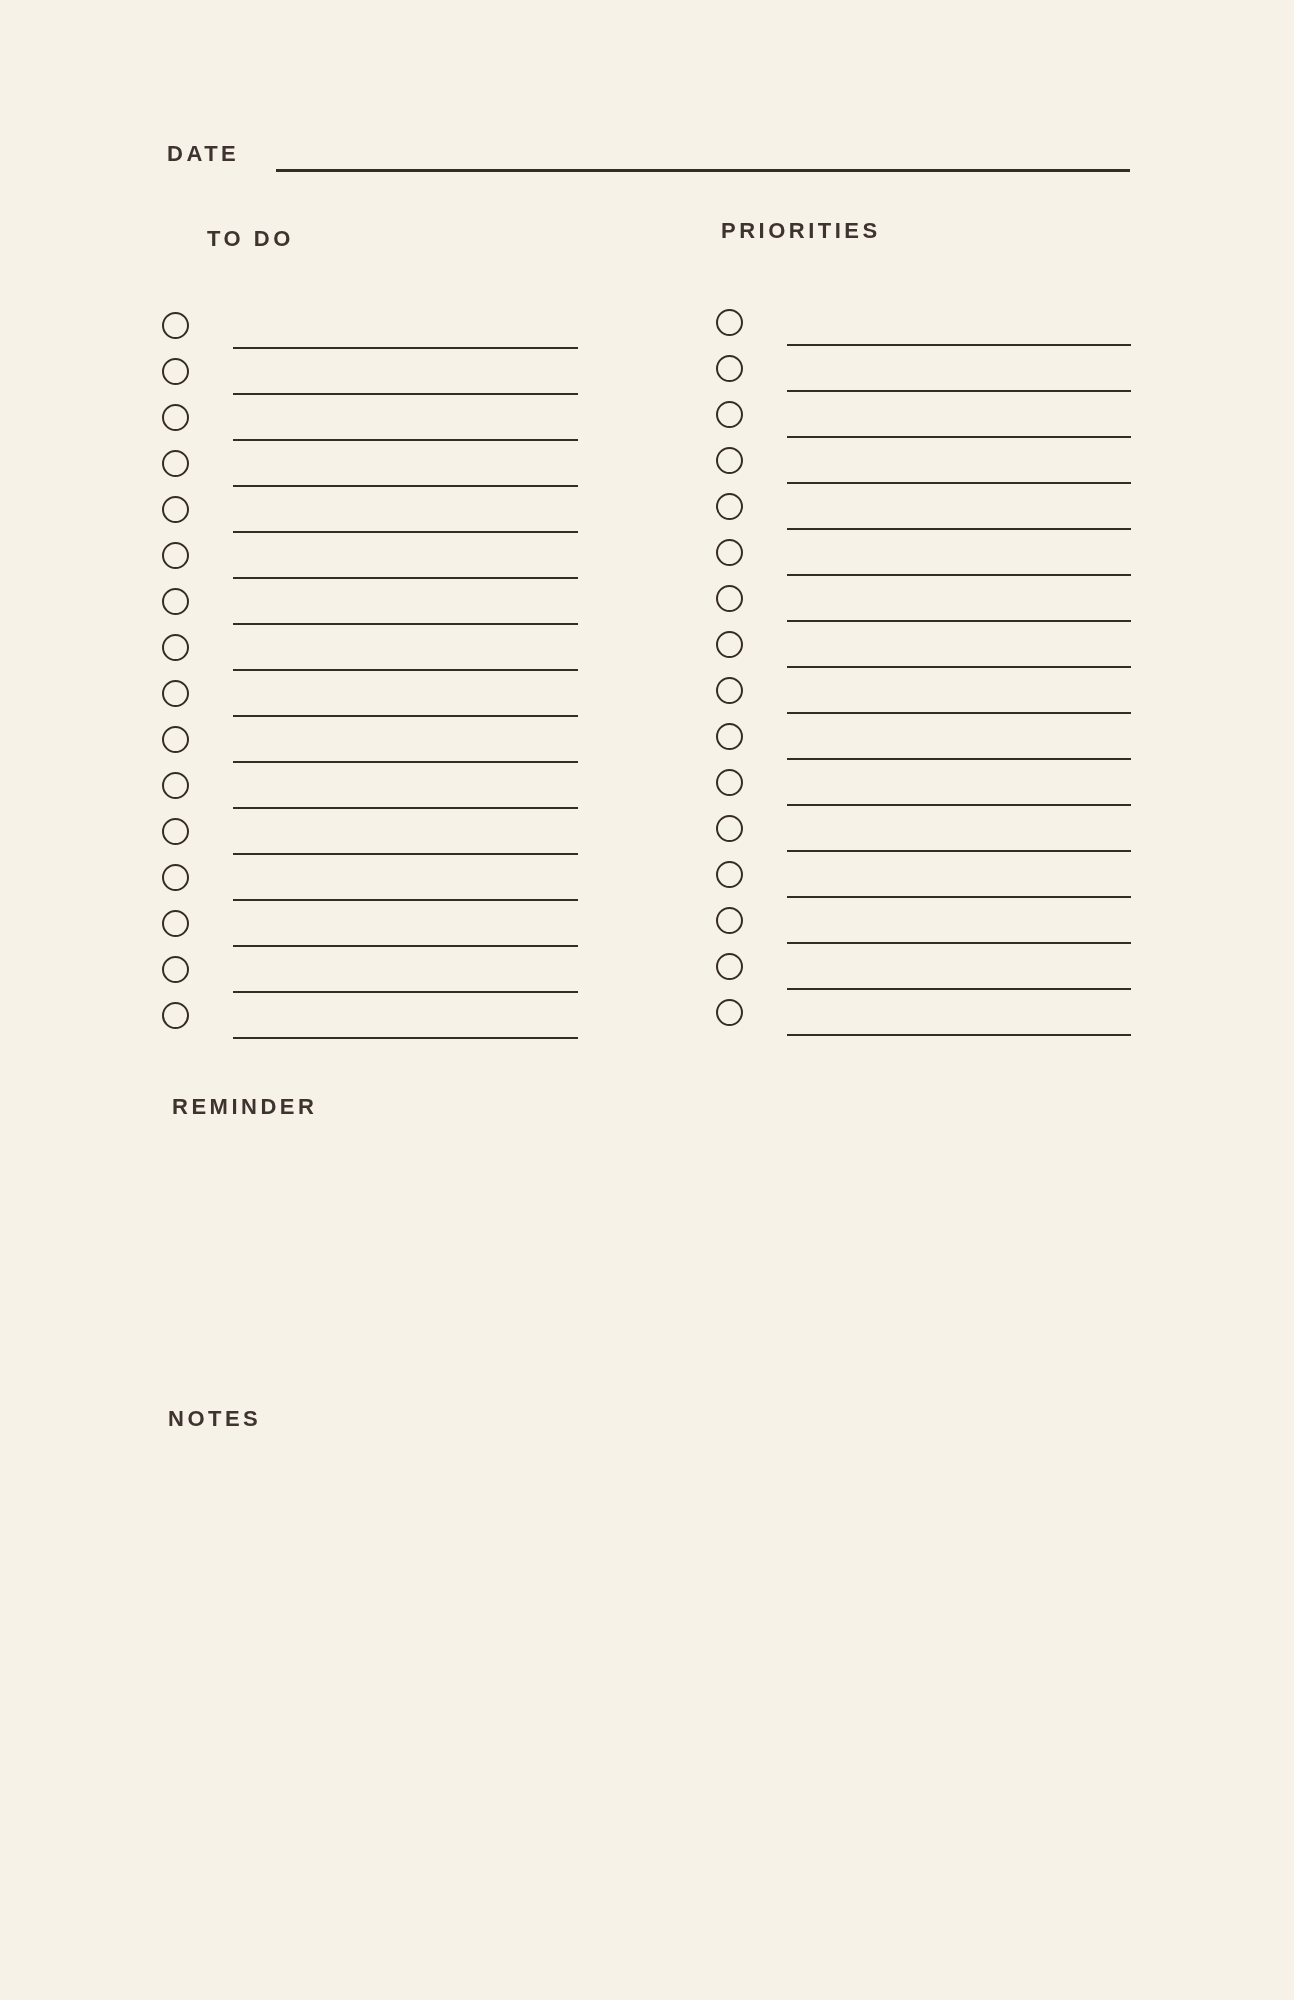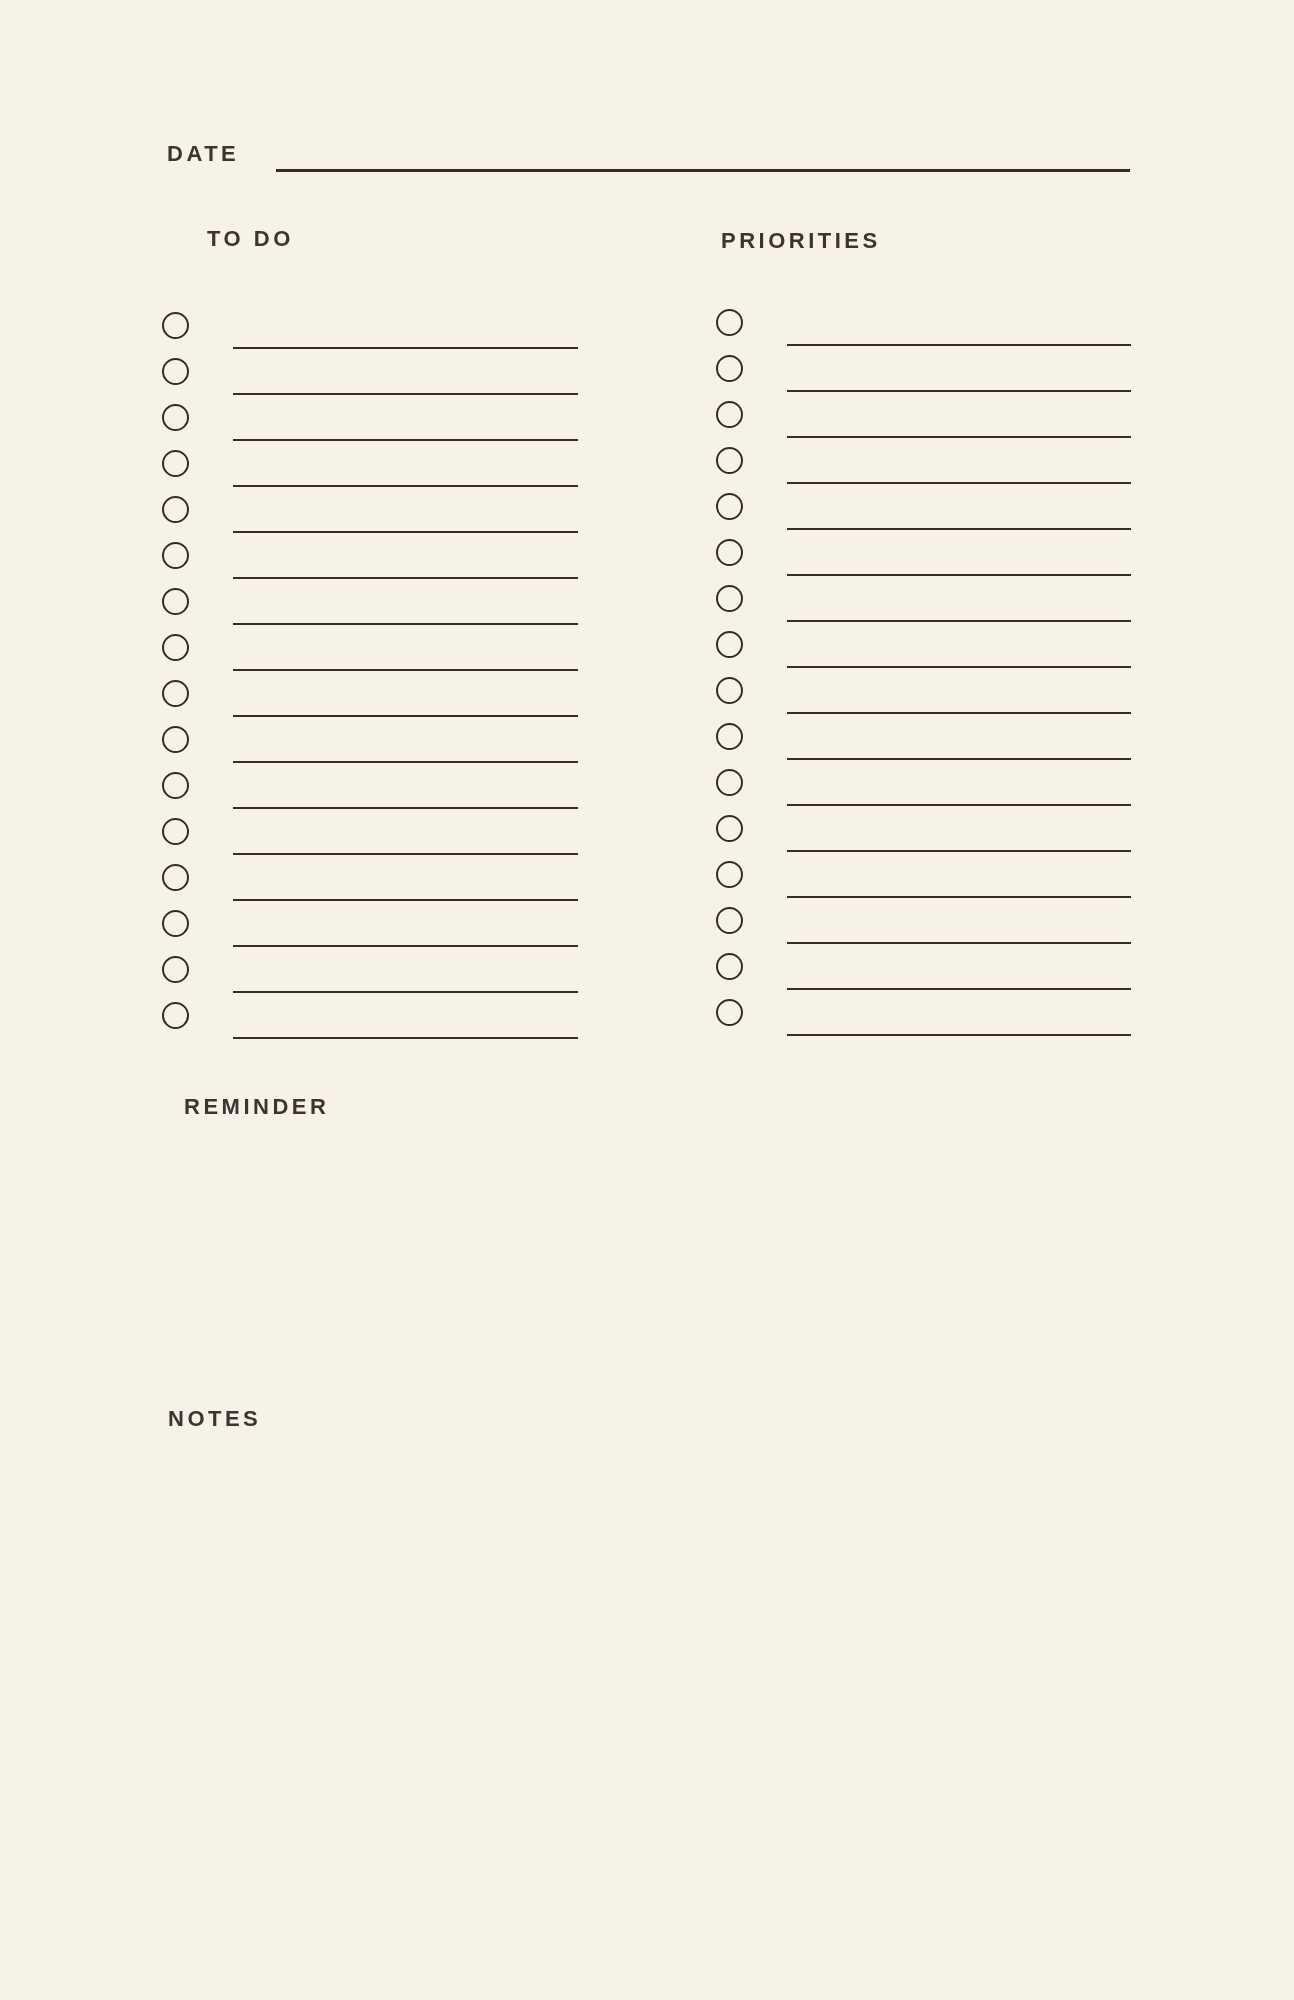--- a/index.html
+++ b/index.html
@@ -92,21 +92,21 @@
 </head>
 <body>
 
 <div class="page">
 
   <span class="label" style="left:167px; top:143px;">DATE</span>
   <div class="date-line"></div>
 
   <span class="label" style="left:167px; top:228px;margin-left:40px;">TO DO</span>
 
-  <span class="label" style="left:721px; top:230px;">PRIORITIES</span>
+  <span class="label" style="left:721px; top:220px;">PRIORITIES</span>
 
   <div class="col col-todo">
       <div class="row">
       <span class="circle"></span>
       <span class="entry-line"></span>
     </div>
       <div class="row">
       <span class="circle"></span>
       <span class="entry-line"></span>
     </div>
@@ -228,19 +228,19 @@
       <div class="row">
       <span class="circle"></span>
       <span class="entry-line"></span>
     </div>
       <div class="row">
       <span class="circle"></span>
       <span class="entry-line"></span>
     </div>
     </div>
 
-  <span class="label" style="left:184px; top:1096px;">REMINDER</span>
+  <span class="label" style="left:172px; top:1096px;">REMINDER</span>
   <div class="content-area reminder-area"></div>
 
   <span class="label" style="left:168px; top:1408px;">NOTES</span>
   <div class="content-area notes-area"></div>
 
 </div>
 
 </body></html>

